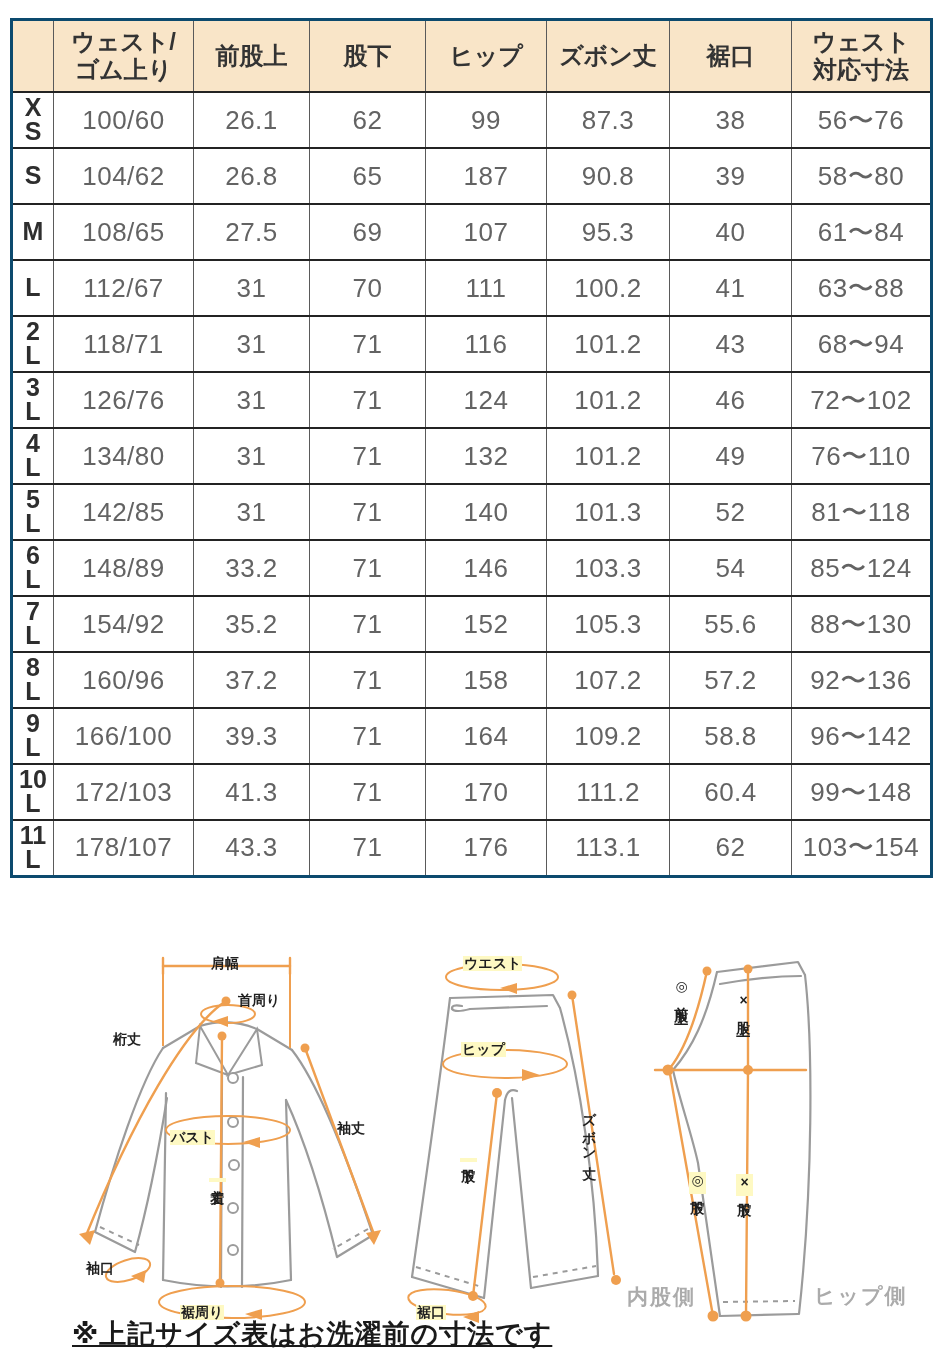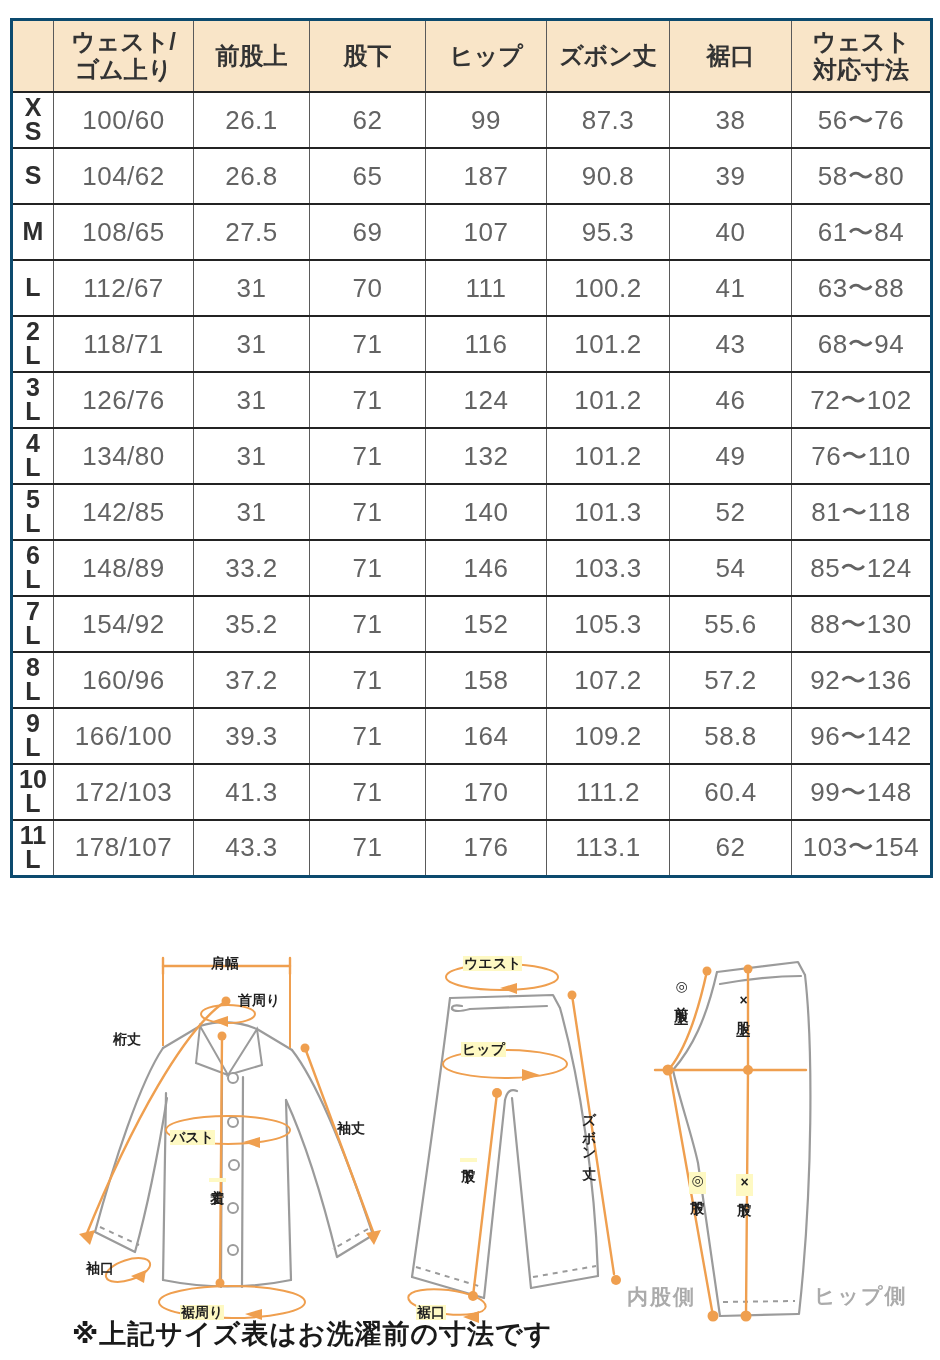--- a/index.html
+++ b/index.html
@@ -40,21 +40,21 @@
   .gd{stroke:var(--outline,#9b9b9b);stroke-width:2;fill:none;stroke-dasharray:5 5;}
   .o{stroke:var(--accent,#ef9f4f);stroke-width:2.4;fill:none;stroke-linecap:round;}
   .ot{stroke:var(--accent,#ef9f4f);stroke-width:2;fill:none;}
   .of{fill:var(--accent,#ef9f4f);stroke:none;}
 
   .dlabel{position:absolute;font-size:14px;font-weight:bold;color:#1f1f1f;
           line-height:1.05;white-space:nowrap;}
   .vlabel{writing-mode:vertical-rl;text-orientation:upright;letter-spacing:2px;}
   .wbg{background:#fef9c3;padding:0 1px;}
   .muted{color:var(--muted,#ababab);font-size:21px;letter-spacing:2px;}
-  .note{position:absolute;font-size:27px;font-weight:bold;color:#1a1a1a;letter-spacing:1px;}
+  .note{position:absolute;font-size:27px;font-weight:bold;color:#1a1a1a;letter-spacing:1px;text-decoration:underline;}
 </style>
 </head>
 <body>
 
 <table class="size-table">
   <colgroup>
     <col style="width:42px">
       <col style="width:140px">
       <col style="width:116px">
     <col style="width:116px">

